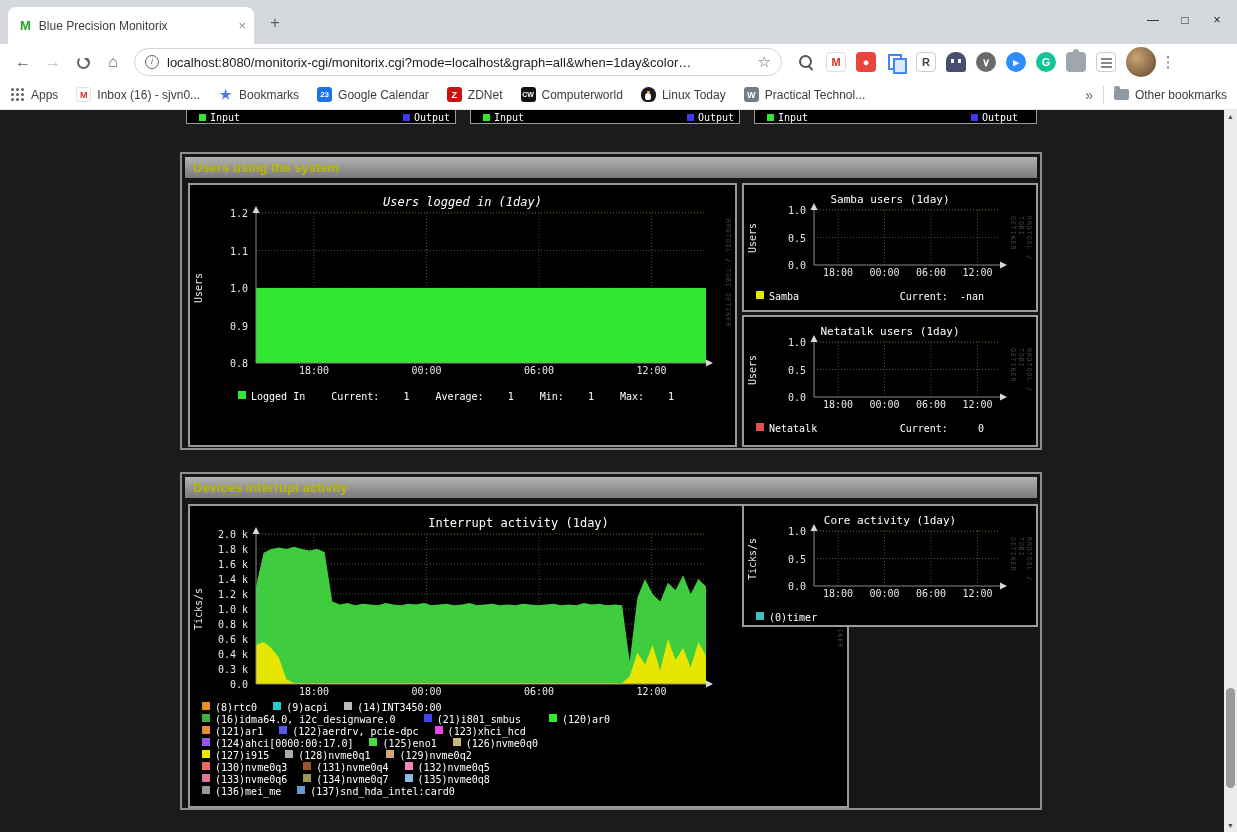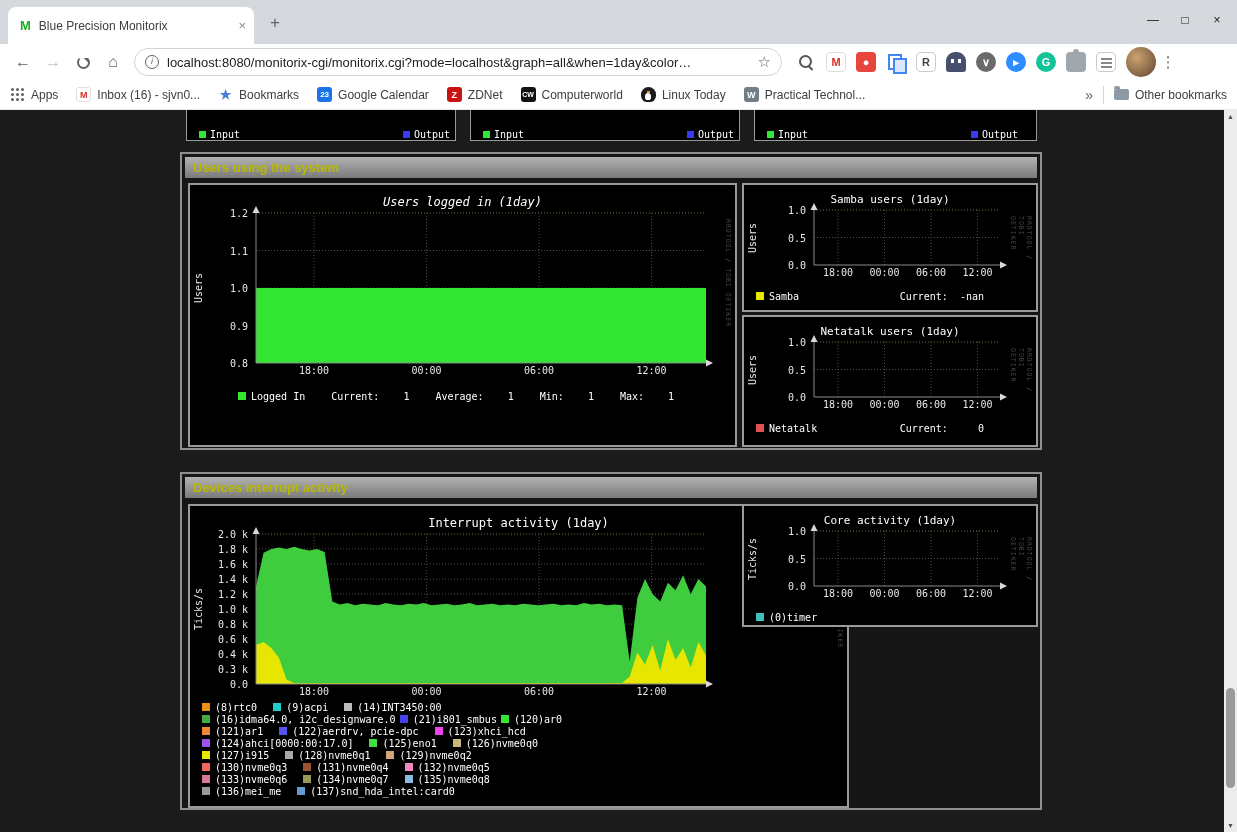--- a/index.html
+++ b/index.html
@@ -52,42 +52,42 @@
   .bm-penguin::before{content:"";position:absolute;left:4.5px;top:6px;width:6px;height:7px;background:#fff;border-radius:50% 50% 40% 40%}
   .bm-penguin::after{content:"";position:absolute;left:6px;top:4px;width:3px;height:2px;background:#e8a018}
   .bm-right{margin-left:auto;display:flex;align-items:center;gap:10px}
   .bm-chev{font-size:14px;color:#5f6368}
   .bm-sep{width:1px;height:18px;background:#d5d5d5}
   .folder-ic{width:15px;height:11px;background:#8d9aa5;border-radius:2px;position:relative}
   .folder-ic::before{content:"";position:absolute;top:-3px;left:0;width:6px;height:3px;background:#8d9aa5;border-radius:2px 2px 0 0}
 
   
   .page{position:absolute;left:0;top:110px;width:1224px;height:722px;background:#1b1b1b;overflow:hidden}
-  .partial-panel{position:absolute;top:0;height:31px;background:#000;border:1px solid #999;border-top:none}
+  .partial-panel{position:absolute;top:0;height:14px;background:#000;border:1px solid #999;border-top:none}
   .partial-legend{position:relative;height:100%;font-family:"DejaVu Sans Mono","Liberation Mono",monospace;font-size:10px;color:#fff}
   .pl-item{position:absolute;bottom:0;display:inline-flex;align-items:center;line-height:11px}
   .pl-item:nth-child(1){left:12px}
   .pl-item:nth-child(2){left:216px}
   .pl-item .swatch{width:7px;height:7px;margin-right:4px}
 
   .section{position:absolute;left:180px;width:862px;background:#161616;border:2px solid #8f8f8f}
   .section-header{margin:3px;height:21px;background:linear-gradient(180deg,#b2b2b2,#7a7a7a);display:flex;align-items:center;padding-left:8px;font-weight:bold;font-size:13px;color:#b9b900}
 
   .graph-panel{position:absolute;background:#000;border:2px solid #9a9a9a;font-family:"DejaVu Sans Mono","Liberation Mono",monospace;color:#fff}
   .g-title{text-align:center;color:#fff}
   .g-body{position:relative;margin-top:4px}
   .g-plot{position:absolute;top:0}
   .g-ylabel{position:absolute;left:3px;top:0;height:100%;writing-mode:vertical-rl;transform:rotate(180deg);display:flex;align-items:center;justify-content:center;font-size:10px;color:#e8e8e8}
   .g-ytick{position:absolute;left:0;text-align:right;font-size:10px;color:#e8e8e8;line-height:9px}
   .g-rrd{position:absolute;right:3px;top:6px;writing-mode:vertical-rl;font-size:6.5px;letter-spacing:1px;color:#4a4a4a}
   .g-xticks{position:relative;height:13px}
   .g-xtick{position:absolute;width:40px;text-align:center;font-size:10px;color:#e8e8e8;top:2px}
   .g-legend{margin-left:12px;margin-right:8px;font-size:10px;color:#fff}
   .g-lrow{display:flex;align-items:center;height:12px}
-  .g-litem{display:inline-flex;align-items:center;white-space:pre}
+  .g-litem{display:inline-flex;align-items:flex-start;white-space:pre}
   .swatch{width:8px;height:8px;margin-right:5px;flex:none;display:inline-block}
   .lright{margin-left:auto}
 
   
   .scrollbar{position:absolute;right:0;top:110px;width:13px;height:722px;background:#ececec}
   .sb-arrow{position:absolute;left:0;width:13px;height:13px;display:flex;align-items:center;justify-content:center;font-size:7px;color:#505050}
   .sb-up{top:0}.sb-down{bottom:0}
   .sb-thumb{position:absolute;left:2px;width:9px;top:578px;height:100px;background:#9a9a9a;border-radius:5px}
 </style>
 </head>
@@ -387,21 +387,21 @@
             <div class="g-xtick" style="left: 216.55px;">00:00</div>
             <div class="g-xtick" style="left: 329.05px;">06:00</div>
             <div class="g-xtick" style="left: 441.55px;">12:00</div>
           </div>
           <div class="g-legend" style="margin-top: 4px; font-size: 10px;">
             <div class="g-lrow" style="gap: 16px;">
               <span class="g-litem"><span class="swatch" style="background: rgb(232, 144, 24);"></span><span class="ltext">(8)rtc0</span></span>
               <span class="g-litem"><span class="swatch" style="background: rgb(34, 204, 204);"></span><span class="ltext">(9)acpi</span></span>
               <span class="g-litem"><span class="swatch" style="background: rgb(187, 187, 187);"></span><span class="ltext">(14)INT3450:00</span></span>
             </div>
-            <div class="g-lrow" style="gap: 4px;">
+            <div class="g-lrow" style="gap: 28px;">
               <span class="g-litem"><span class="swatch" style="background: rgb(68, 170, 68);"></span><span class="ltext">(16)idma64.0, i2c_designware.0</span></span>
               <span class="g-litem"><span class="swatch" style="background: rgb(68, 68, 238);"></span><span class="ltext">(21)i801_smbus</span></span>
               <span class="g-litem"><span class="swatch" style="background: rgb(51, 232, 51);"></span><span class="ltext">(120)ar0</span></span>
             </div>
             <div class="g-lrow" style="gap: 16px;">
               <span class="g-litem"><span class="swatch" style="background: rgb(238, 136, 51);"></span><span class="ltext">(121)ar1</span></span>
               <span class="g-litem"><span class="swatch" style="background: rgb(85, 85, 238);"></span><span class="ltext">(122)aerdrv, pcie-dpc</span></span>
               <span class="g-litem"><span class="swatch" style="background: rgb(238, 68, 238);"></span><span class="ltext">(123)xhci_hcd</span></span>
             </div>
             <div class="g-lrow" style="gap: 16px;">

